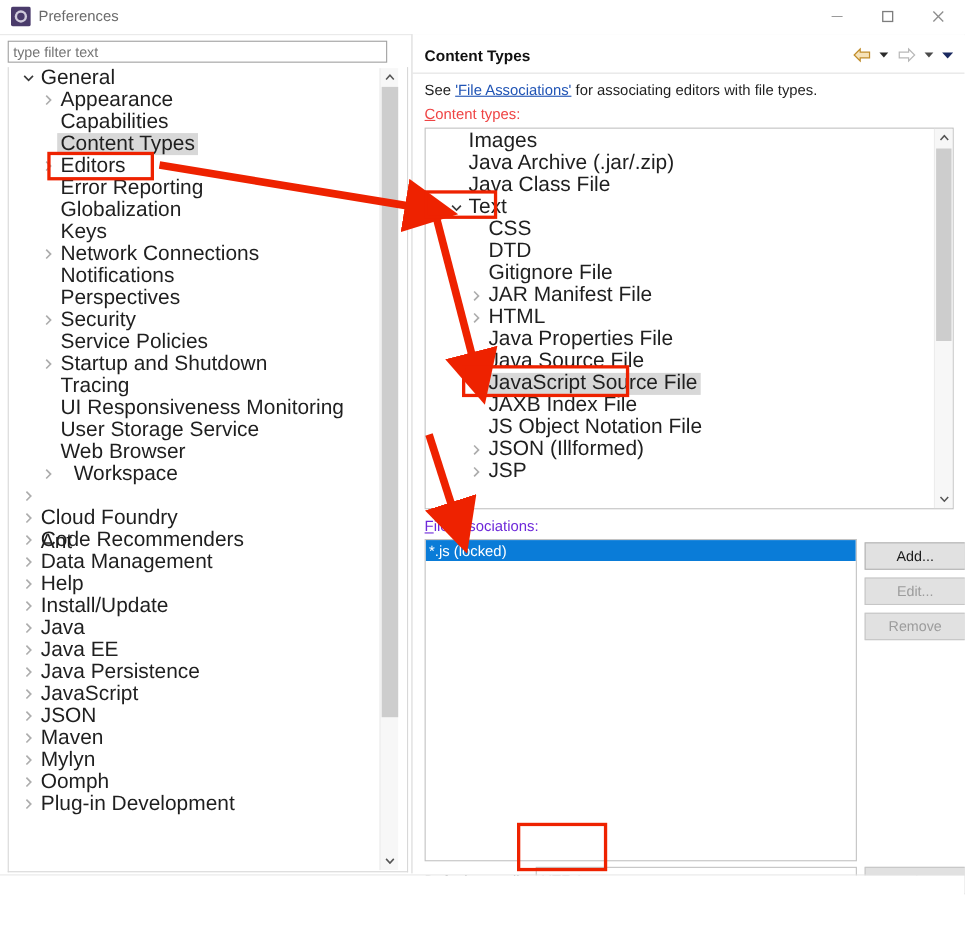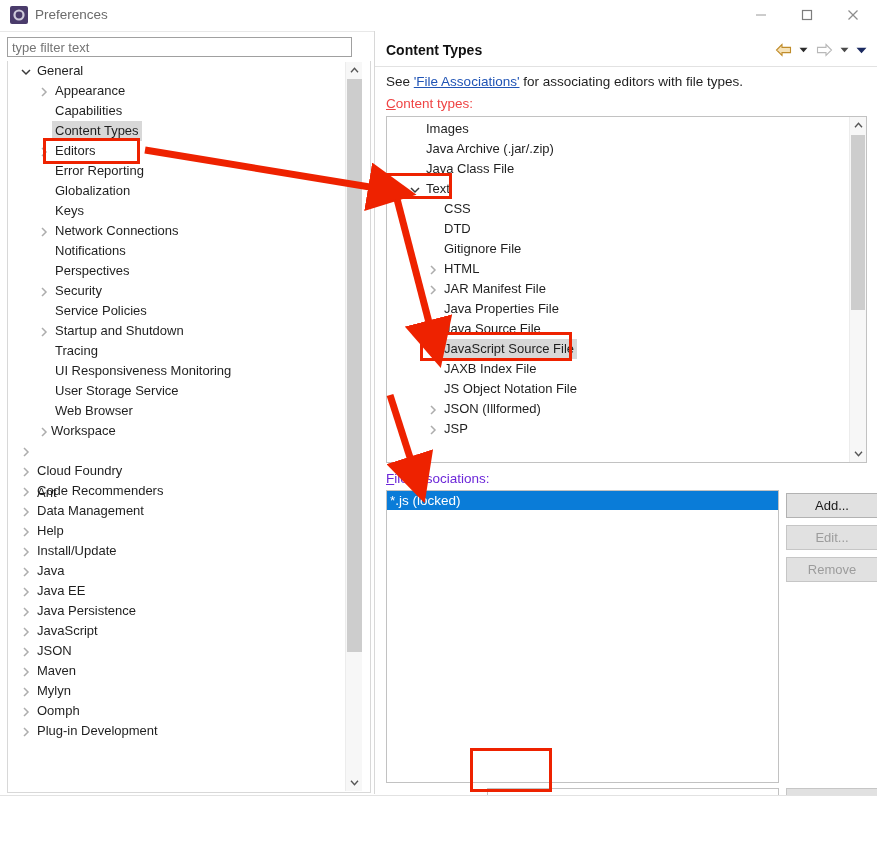--- a/index.html
+++ b/index.html
@@ -69,21 +69,21 @@
     width: 362px; height: 731px;
     background: #ffffff;
     border: 1px solid #d8d8d8;
     border-top: none;
     overflow: hidden;
   }
   .tnode {
     position: relative;
     height: 20px;
     line-height: 20px;
-    font-size: 13px;
+    font-size: 19px;
     color: #1f1f1f;
     white-space: nowrap;
   }
   .tnode .lbl {
     display: inline-block;
     padding: 0 3px;
   }
   .tnode.sel .lbl {
     background: #d8d8d8;
   }
@@ -385,21 +385,21 @@
     <div class="tnode"><span class="tw" style="left: 28px;"></span><span class="lbl" style="margin-left: 44px;">Service Policies</span></div>
     <div class="tnode"><span class="tw" style="left: 28px;"><svg width="8" height="10" viewBox="0 0 8 10">
           <path d="M2 1 L6 5 L2 9" fill="none" stroke="#adadad" stroke-width="1.5"></path>
         </svg></span><span class="lbl" style="margin-left: 44px;">Startup and Shutdown</span></div>
     <div class="tnode"><span class="tw" style="left: 28px;"></span><span class="lbl" style="margin-left: 44px;">Tracing</span></div>
     <div class="tnode"><span class="tw" style="left: 28px;"></span><span class="lbl" style="margin-left: 44px;">UI Responsiveness Monitoring</span></div>
     <div class="tnode"><span class="tw" style="left: 28px;"></span><span class="lbl" style="margin-left: 44px;">User Storage Service</span></div>
     <div class="tnode"><span class="tw" style="left: 28px;"></span><span class="lbl" style="margin-left: 44px;">Web Browser</span></div>
     <div class="tnode"><span class="tw" style="left: 28px;"><svg width="8" height="10" viewBox="0 0 8 10">
           <path d="M2 1 L6 5 L2 9" fill="none" stroke="#adadad" stroke-width="1.5"></path>
-        </svg></span><span class="lbl" style="margin-left: 40px;">Workspace</span></div>
+        </svg></span><span class="lbl" style="margin-left: 56px;">Workspace</span></div>
     <div class="tnode"><span class="tw" style="left: 10px;"><svg width="8" height="10" viewBox="0 0 8 10">
           <path d="M2 1 L6 5 L2 9" fill="none" stroke="#adadad" stroke-width="1.5"></path>
         </svg></span><span class="lbl" style="margin-left: 26px; margin-top: 42px;">Ant</span></div>
     <div class="tnode"><span class="tw" style="left: 10px;"><svg width="8" height="10" viewBox="0 0 8 10">
           <path d="M2 1 L6 5 L2 9" fill="none" stroke="#adadad" stroke-width="1.5"></path>
         </svg></span><span class="lbl" style="margin-left: 26px;">Cloud Foundry</span></div>
     <div class="tnode"><span class="tw" style="left: 10px;"><svg width="8" height="10" viewBox="0 0 8 10">
           <path d="M2 1 L6 5 L2 9" fill="none" stroke="#adadad" stroke-width="1.5"></path>
         </svg></span><span class="lbl" style="margin-left: 26px;">Code Recommenders</span></div>
     <div class="tnode"><span class="tw" style="left: 10px;"><svg width="8" height="10" viewBox="0 0 8 10">
@@ -502,24 +502,24 @@
         <div class="tnode"><span class="tw" style="left: 20px;"></span><span class="lbl" style="margin-left: 36px;">Java Archive (.jar/.zip)</span></div>
         <div class="tnode"><span class="tw" style="left: 20px;"></span><span class="lbl" style="margin-left: 36px;">Java Class File</span></div>
         <div class="tnode"><span class="tw" style="left: 20px;"><svg width="10" height="8" viewBox="0 0 10 8">
               <path d="M1 2 L5 6 L9 2" fill="none" stroke="#3a3a3a" stroke-width="1.5"></path>
             </svg></span><span class="lbl" style="margin-left: 36px;">Text</span></div>
         <div class="tnode"><span class="tw" style="left: 38px;"></span><span class="lbl" style="margin-left: 54px;">CSS</span></div>
         <div class="tnode"><span class="tw" style="left: 38px;"></span><span class="lbl" style="margin-left: 54px;">DTD</span></div>
         <div class="tnode"><span class="tw" style="left: 38px;"></span><span class="lbl" style="margin-left: 54px;">Gitignore File</span></div>
         <div class="tnode"><span class="tw" style="left: 38px;"><svg width="8" height="10" viewBox="0 0 8 10">
               <path d="M2 1 L6 5 L2 9" fill="none" stroke="#adadad" stroke-width="1.5"></path>
-            </svg></span><span class="lbl" style="margin-left: 54px;">HTML</span></div>
+            </svg></span><span class="lbl" style="margin-left: 54px;">JAR Manifest File</span></div>
         <div class="tnode"><span class="tw" style="left: 38px;"><svg width="8" height="10" viewBox="0 0 8 10">
               <path d="M2 1 L6 5 L2 9" fill="none" stroke="#adadad" stroke-width="1.5"></path>
-            </svg></span><span class="lbl" style="margin-left: 54px;">JAR Manifest File</span></div>
+            </svg></span><span class="lbl" style="margin-left: 54px;">HTML</span></div>
         <div class="tnode"><span class="tw" style="left: 38px;"></span><span class="lbl" style="margin-left: 54px;">Java Properties File</span></div>
         <div class="tnode"><span class="tw" style="left: 38px;"></span><span class="lbl" style="margin-left: 54px;">Java Source File</span></div>
         <div class="tnode sel"><span class="tw" style="left: 38px;"></span><span class="lbl" style="margin-left: 54px;">JavaScript Source File</span></div>
         <div class="tnode"><span class="tw" style="left: 38px;"></span><span class="lbl" style="margin-left: 54px;">JAXB Index File</span></div>
         <div class="tnode"><span class="tw" style="left: 38px;"></span><span class="lbl" style="margin-left: 54px;">JS Object Notation File</span></div>
         <div class="tnode"><span class="tw" style="left: 38px;"><svg width="8" height="10" viewBox="0 0 8 10">
               <path d="M2 1 L6 5 L2 9" fill="none" stroke="#adadad" stroke-width="1.5"></path>
             </svg></span><span class="lbl" style="margin-left: 54px;">JSON (Illformed)</span></div>
         <div class="tnode"><span class="tw" style="left: 38px;"><svg width="8" height="10" viewBox="0 0 8 10">
               <path d="M2 1 L6 5 L2 9" fill="none" stroke="#adadad" stroke-width="1.5"></path>

